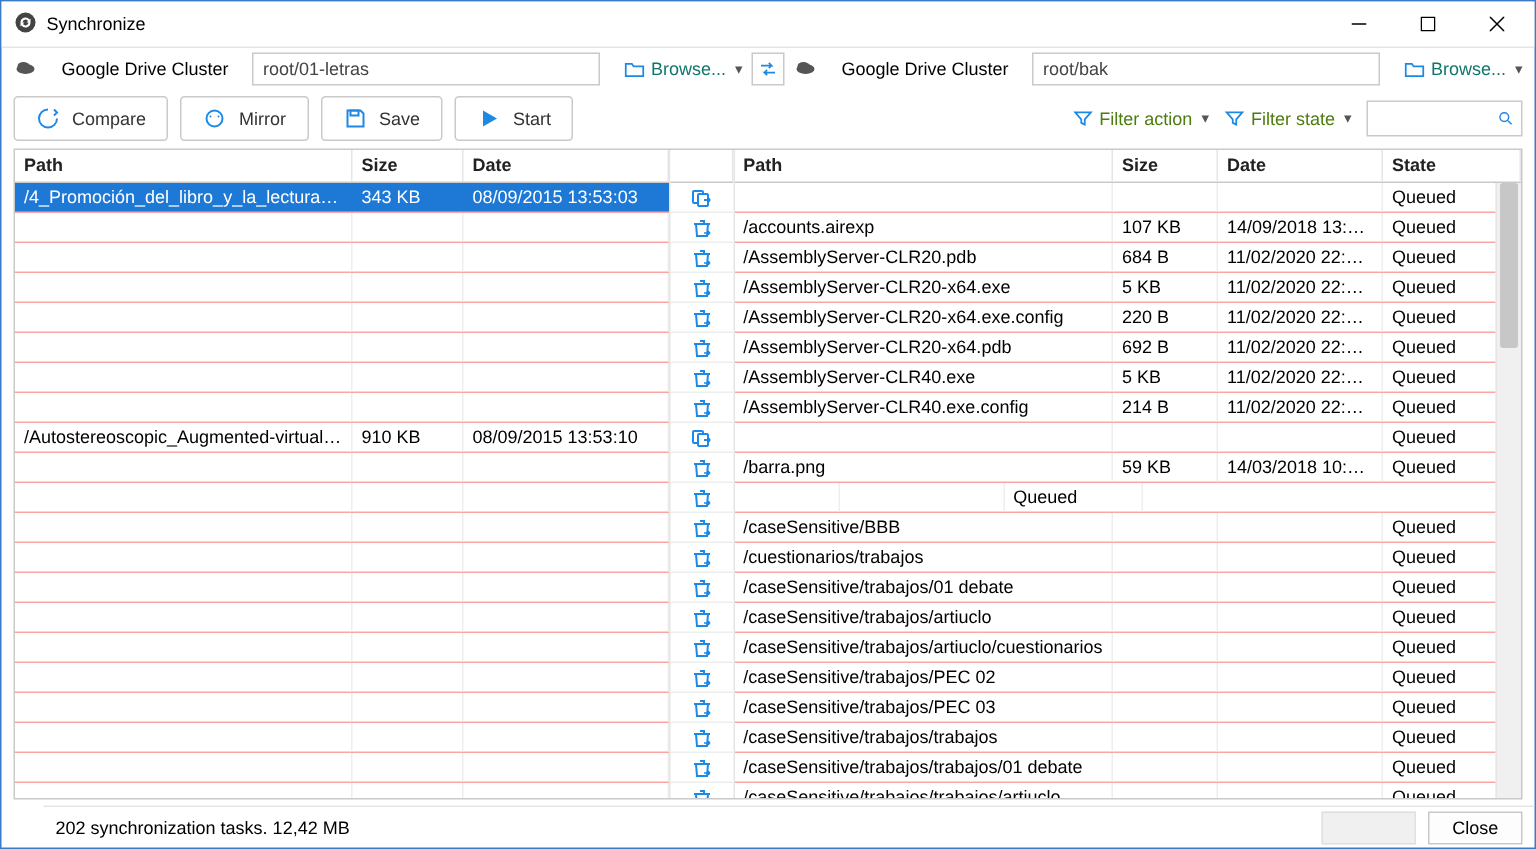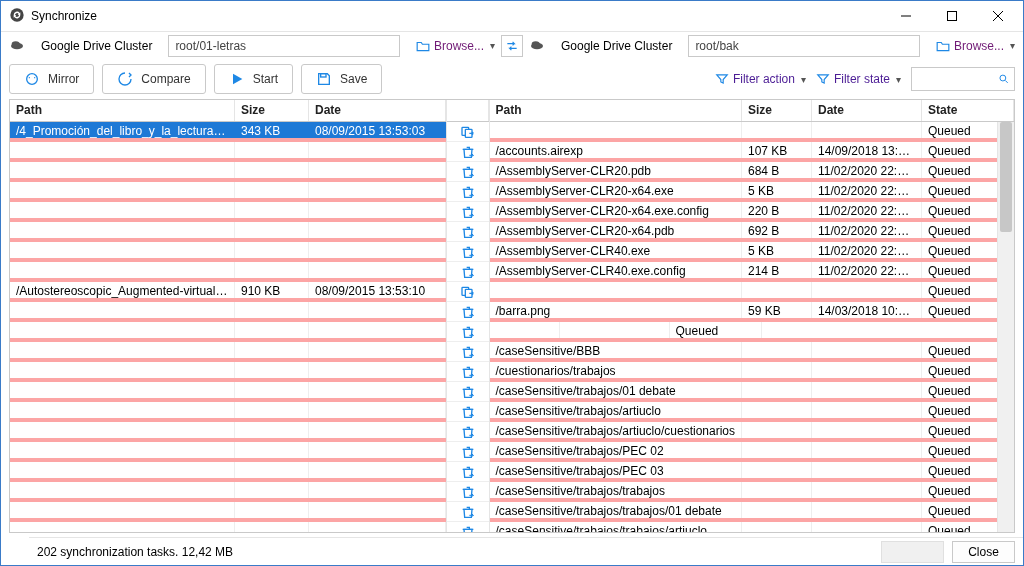--- a/index.html
+++ b/index.html
@@ -6,41 +6,41 @@
   body { background: #fff; width: 1024px; height: 566px; display: flex; flex-direction: column; border: 1px solid #3a7bc8; }
   .title-bar { height: 30px; display: flex; align-items: center; padding: 0 2px 0 8px; gap: 6px; background:#fff; }
   .title-bar .app-title { flex: 1; font-size: 12px; }
   .win-btns { display: flex; height: 100%; }
   .win-btn { width: 46px; display: flex; align-items: center; justify-content: center; color:#333; }
   .win-btn svg { width: 10px; height: 10px; }
   .app-icon svg{ width:16px; height:16px;}
   .path-row { height: 28px; display: flex; align-items: center; padding: 0 8px; gap: 6px; border-top: 1px solid #e5e5e5;}
   .path-group { display:flex; align-items:center; gap:16px; flex:1; }
   .path-input { flex:1; height:22px; border:1px solid #c9c9c9; padding:0 6px; background:#fff; color:#444;}
-  .browse-btn { display:flex; align-items:center; gap:4px; color:#701a75; cursor:pointer; font-size:12px; white-space:nowrap;}
+  .browse-btn { display:flex; align-items:center; gap:4px; color:#0f766e; cursor:pointer; font-size:12px; white-space:nowrap;}
   .caret-down::after{ content:"▾"; font-size:10px; color:#555; margin-left:2px;}
   .swap-btn{ width:22px; height:22px; border:1px solid #c9c9c9; display:flex; align-items:center; justify-content:center; color:#1366c0;}
   .toolbar { height:40px; display:flex; align-items:center; padding:0 8px; gap:8px; }
   .btn { height:30px; padding:0 14px; border:1px solid #c9c9c9; border-radius:3px; background:#fff; display:flex; align-items:center; gap:8px; color:#1366c0; cursor:pointer;}
   .btn .lbl { color:#333; }
   .tool-right{ margin-left:auto; display:flex; align-items:center; gap:10px;}
   .filter-link{ display:flex; align-items:center; gap:4px; color:#1366c0; cursor:pointer;}
-  .filter-link .lbl{ color:#4c1d95;}
+  .filter-link .lbl{ color:#4d7c0f;}
   .search-box{ width:104px; height:24px; border:1px solid #c9c9c9; display:flex; align-items:center; padding:0 4px; gap:4px;}
   .search-box input{ border:none; outline:none; width:100%;}
   .grid-wrap{ flex:1; margin:0 8px 4px 8px; border:1px solid #c9c9c9; display:flex; position:relative; overflow:hidden;}
   .grid{ display:flex; flex:1; overflow:hidden;}
   .pane{ display:flex; flex-direction:column; }
   .pane.left{ width:436px; }
   .pane.mid{ width:44px; border-left:1px solid #e5e5e5; border-right:1px solid #e5e5e5;}
   .pane.right{ flex:1; }
   .hdr{ display:flex; background:#fff; border-bottom:1px solid #c9c9c9; height:22px;}
   .hdr .cell{ border-right:1px solid #e5e5e5; padding:3px 6px; color:#222;font-weight:bold;}
   .rows{ flex:1; overflow:hidden;}
-  .row{ display:flex; height:20px; border-bottom:4px solid #fca5a5;}
+  .row{ display:flex; height:20px; border-bottom:1px solid #fca5a5;}
   .row.selected{ background:#1e79d6; color:#fff;}
   .row.selected .cell{ border-right-color: transparent;}
   .cell{ padding:2px 6px; border-right:1px solid #eee; overflow:hidden; white-space:nowrap; text-overflow:ellipsis;}
   .c-path-l{ width:225px;}
   .c-size-l{ width:74px;}
   .c-date-l{ width:137px;}
   .mid-cell{ width:100%; height:20px; display:flex; align-items:center; justify-content:center; border-bottom:1px solid #eee;}
   .mid-cell svg{ width:16px; height:14px;}
   .c-path-r{ flex:1; min-width:0;}
   .c-size-r{ width:70px;}
@@ -115,45 +115,45 @@
           <path d="M2 4h7l2 3h11v11H2z" fill="none" stroke="#1e88e5" stroke-width="2"></path>
         </svg>
       <span>Browse...</span>
     </span>
   </div>
 </div>
 
 <div class="toolbar">
   <div class="btn">
     <svg width="16" height="16" viewBox="0 0 24 24">
+        <path d="M12 3a9 9 0 1 0 9 9" fill="none" stroke="#1e88e5" stroke-width="2"></path>
+        <path d="M18 3l3 3-3 3" fill="none" stroke="#1e88e5" stroke-width="2"></path>
+      </svg>
+    <span class="lbl">Compare</span>
+  </div>
+  <div class="btn">
+    <svg width="16" height="16" viewBox="0 0 24 24">
         <circle cx="12" cy="12" r="8" fill="none" stroke="#1e88e5" stroke-width="2"></circle>
         <circle cx="8" cy="10" r="1" fill="#1e88e5"></circle>
         <circle cx="16" cy="10" r="1" fill="#1e88e5"></circle>
       </svg>
     <span class="lbl">Mirror</span>
-  </div>
-  <div class="btn">
-    <svg width="16" height="16" viewBox="0 0 24 24">
-        <path d="M12 3a9 9 0 1 0 9 9" fill="none" stroke="#1e88e5" stroke-width="2"></path>
-        <path d="M18 3l3 3-3 3" fill="none" stroke="#1e88e5" stroke-width="2"></path>
-      </svg>
-    <span class="lbl">Compare</span>
-  </div>
-  <div class="btn">
-    <svg width="16" height="16" viewBox="0 0 24 24">
-        <path d="M6 4l14 8-14 8z" fill="#1e88e5"></path>
-      </svg>
-    <span class="lbl">Start</span>
   </div>
   <div class="btn">
     <svg width="16" height="16" viewBox="0 0 24 24">
         <path d="M4 4h13l3 3v13H4z" fill="none" stroke="#1e88e5" stroke-width="2"></path>
         <rect x="7" y="4" width="8" height="5" fill="none" stroke="#1e88e5" stroke-width="2"></rect>
       </svg>
     <span class="lbl">Save</span>
+  </div>
+  <div class="btn">
+    <svg width="16" height="16" viewBox="0 0 24 24">
+        <path d="M6 4l14 8-14 8z" fill="#1e88e5"></path>
+      </svg>
+    <span class="lbl">Start</span>
   </div>
   <div class="tool-right">
     <div class="filter-link caret-down">
       <svg width="14" height="14" viewBox="0 0 24 24">
           <path d="M3 5h18l-7 8v6l-4-2v-4z" fill="none" stroke="#1e88e5" stroke-width="2"></path>
         </svg>
       <span class="lbl">Filter action</span>
     </div>
     <div class="filter-link caret-down">
       <svg width="14" height="14" viewBox="0 0 24 24">

